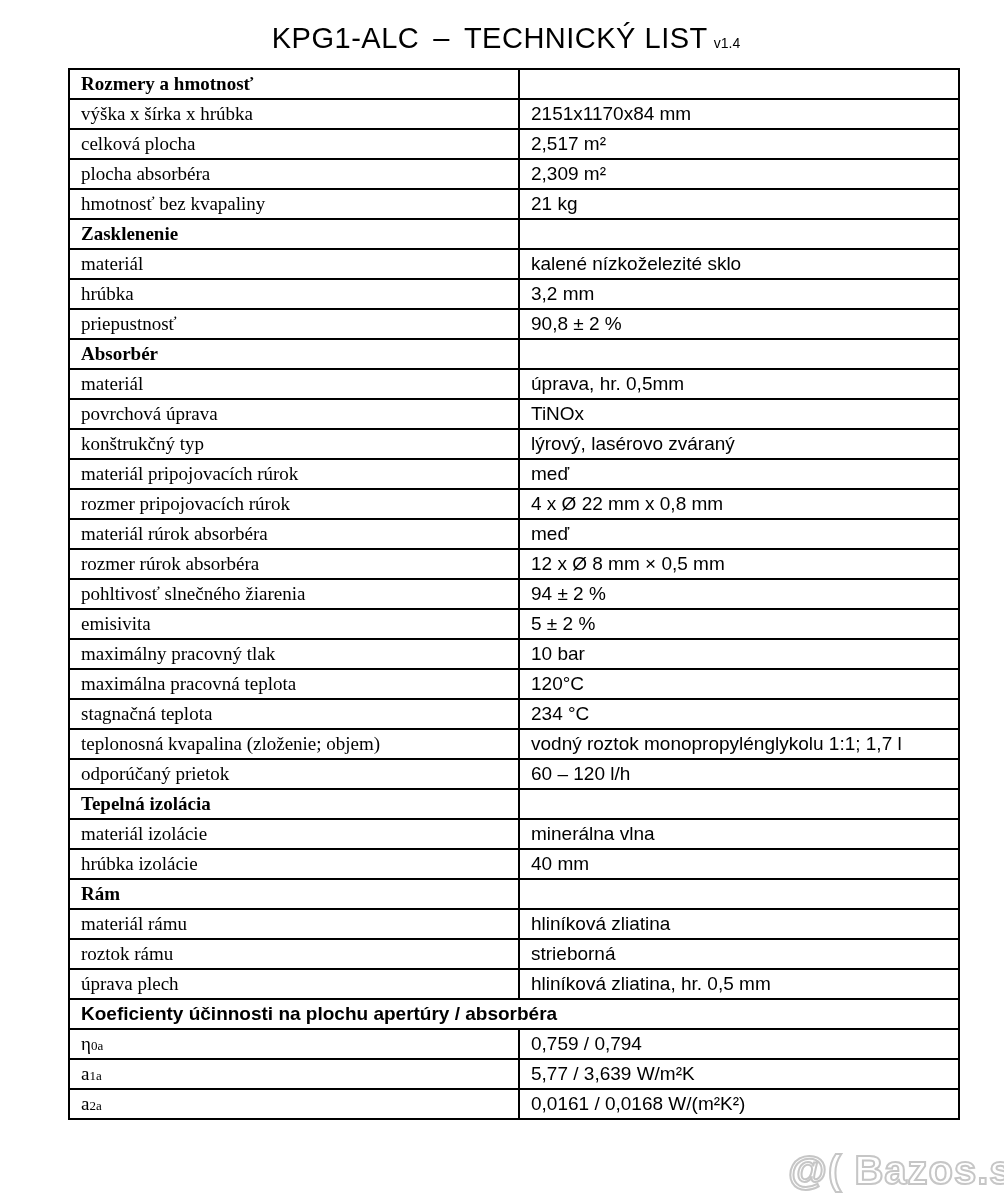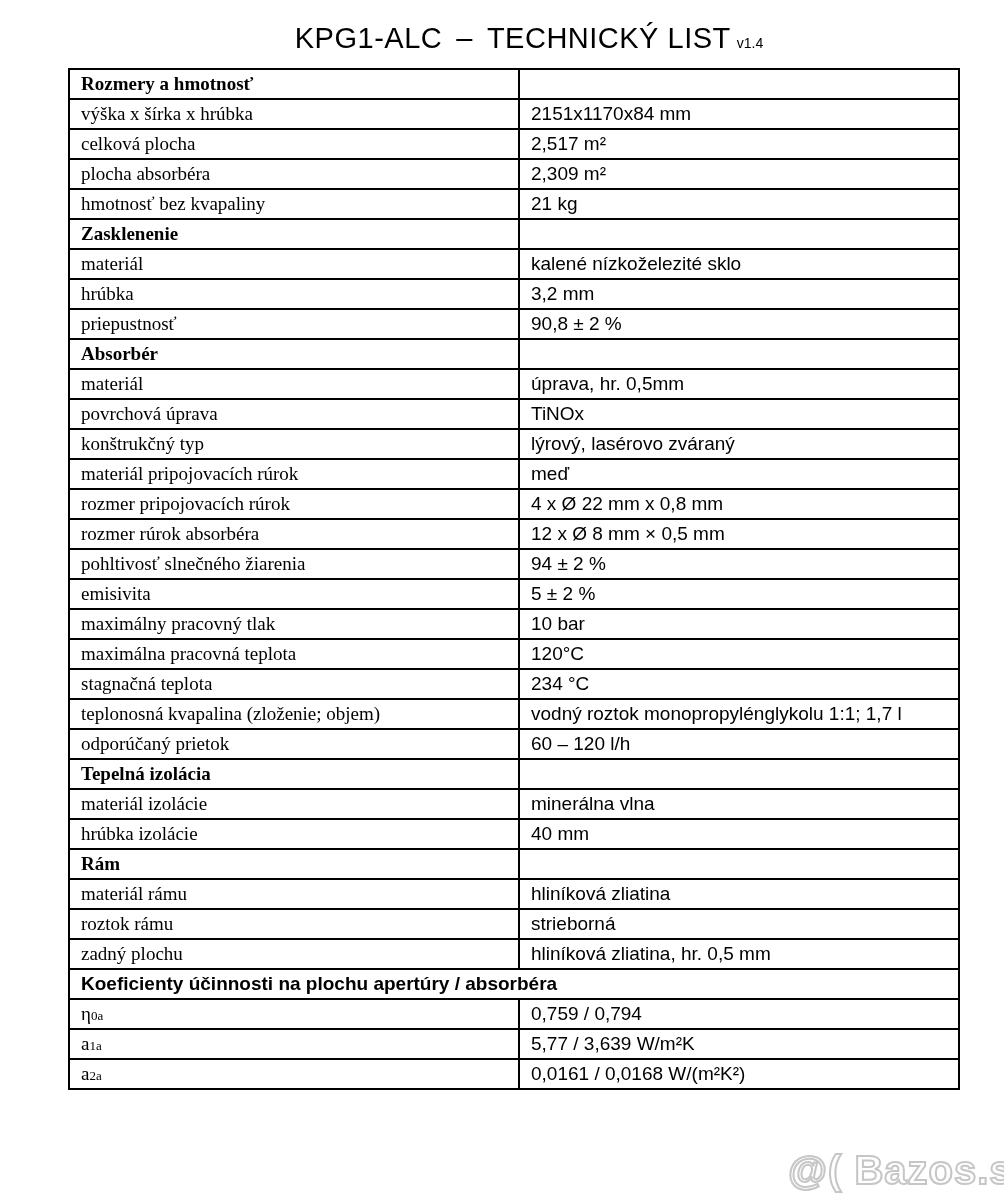--- a/index.html
+++ b/index.html
@@ -12,21 +12,21 @@
   .page {
     position: relative;
     width: 1004px;
     height: 1200px;
     background: #ffffff;
     overflow: hidden;
   }
   .title {
     position: absolute;
     top: 22px;
-    left: 83px;
+    left: 60px;
     width: 892px;
     text-align: center;
     font-size: 29px;
     letter-spacing: 0.5px;
     white-space: nowrap;
   }
   .title .sep { margin: 0 14px; }
   .title .version {
     font-size: 14px;
     letter-spacing: 0;
@@ -135,20 +135,24 @@
         </tr>
         <tr>
           <td class="label-cell">materiál pripojovacích rúrok</td>
           <td class="value-cell">meď</td>
         </tr>
         <tr>
           <td class="label-cell">rozmer pripojovacích rúrok</td>
           <td class="value-cell">4 x Ø 22 mm x 0,8 mm</td>
         </tr>
         <tr>
+          <td class="label-cell">materiál rúrok absorbéra</td>
+          <td class="value-cell">meď</td>
+        </tr>
+        <tr>
           <td class="label-cell">rozmer rúrok absorbéra</td>
           <td class="value-cell">12 x Ø 8 mm × 0,5 mm</td>
         </tr>
         <tr>
           <td class="label-cell">pohltivosť slnečného žiarenia</td>
           <td class="value-cell">94 ± 2 %</td>
         </tr>
         <tr>
           <td class="label-cell">emisivita</td>
           <td class="value-cell">5 ± 2 %</td>
@@ -191,21 +195,21 @@
         </tr>
         <tr>
           <td class="label-cell">materiál rámu</td>
           <td class="value-cell">hliníková zliatina</td>
         </tr>
         <tr>
           <td class="label-cell">roztok rámu</td>
           <td class="value-cell">strieborná</td>
         </tr>
         <tr>
-          <td class="label-cell">zadný plochu</td>
+          <td class="label-cell">úprava plech</td>
           <td class="value-cell">hliníková zliatina, hr. 0,5 mm</td>
         </tr>
         <tr>
           <td class="section" colspan="2">Koeficienty účinnosti na plochu apertúry / absorbéra</td>
         </tr>
         <tr>
           <td class="label-cell">η<sub class="lbl-sub">0a</sub></td>
           <td class="value-cell">0,759 / 0,794</td>
         </tr>
         <tr>

